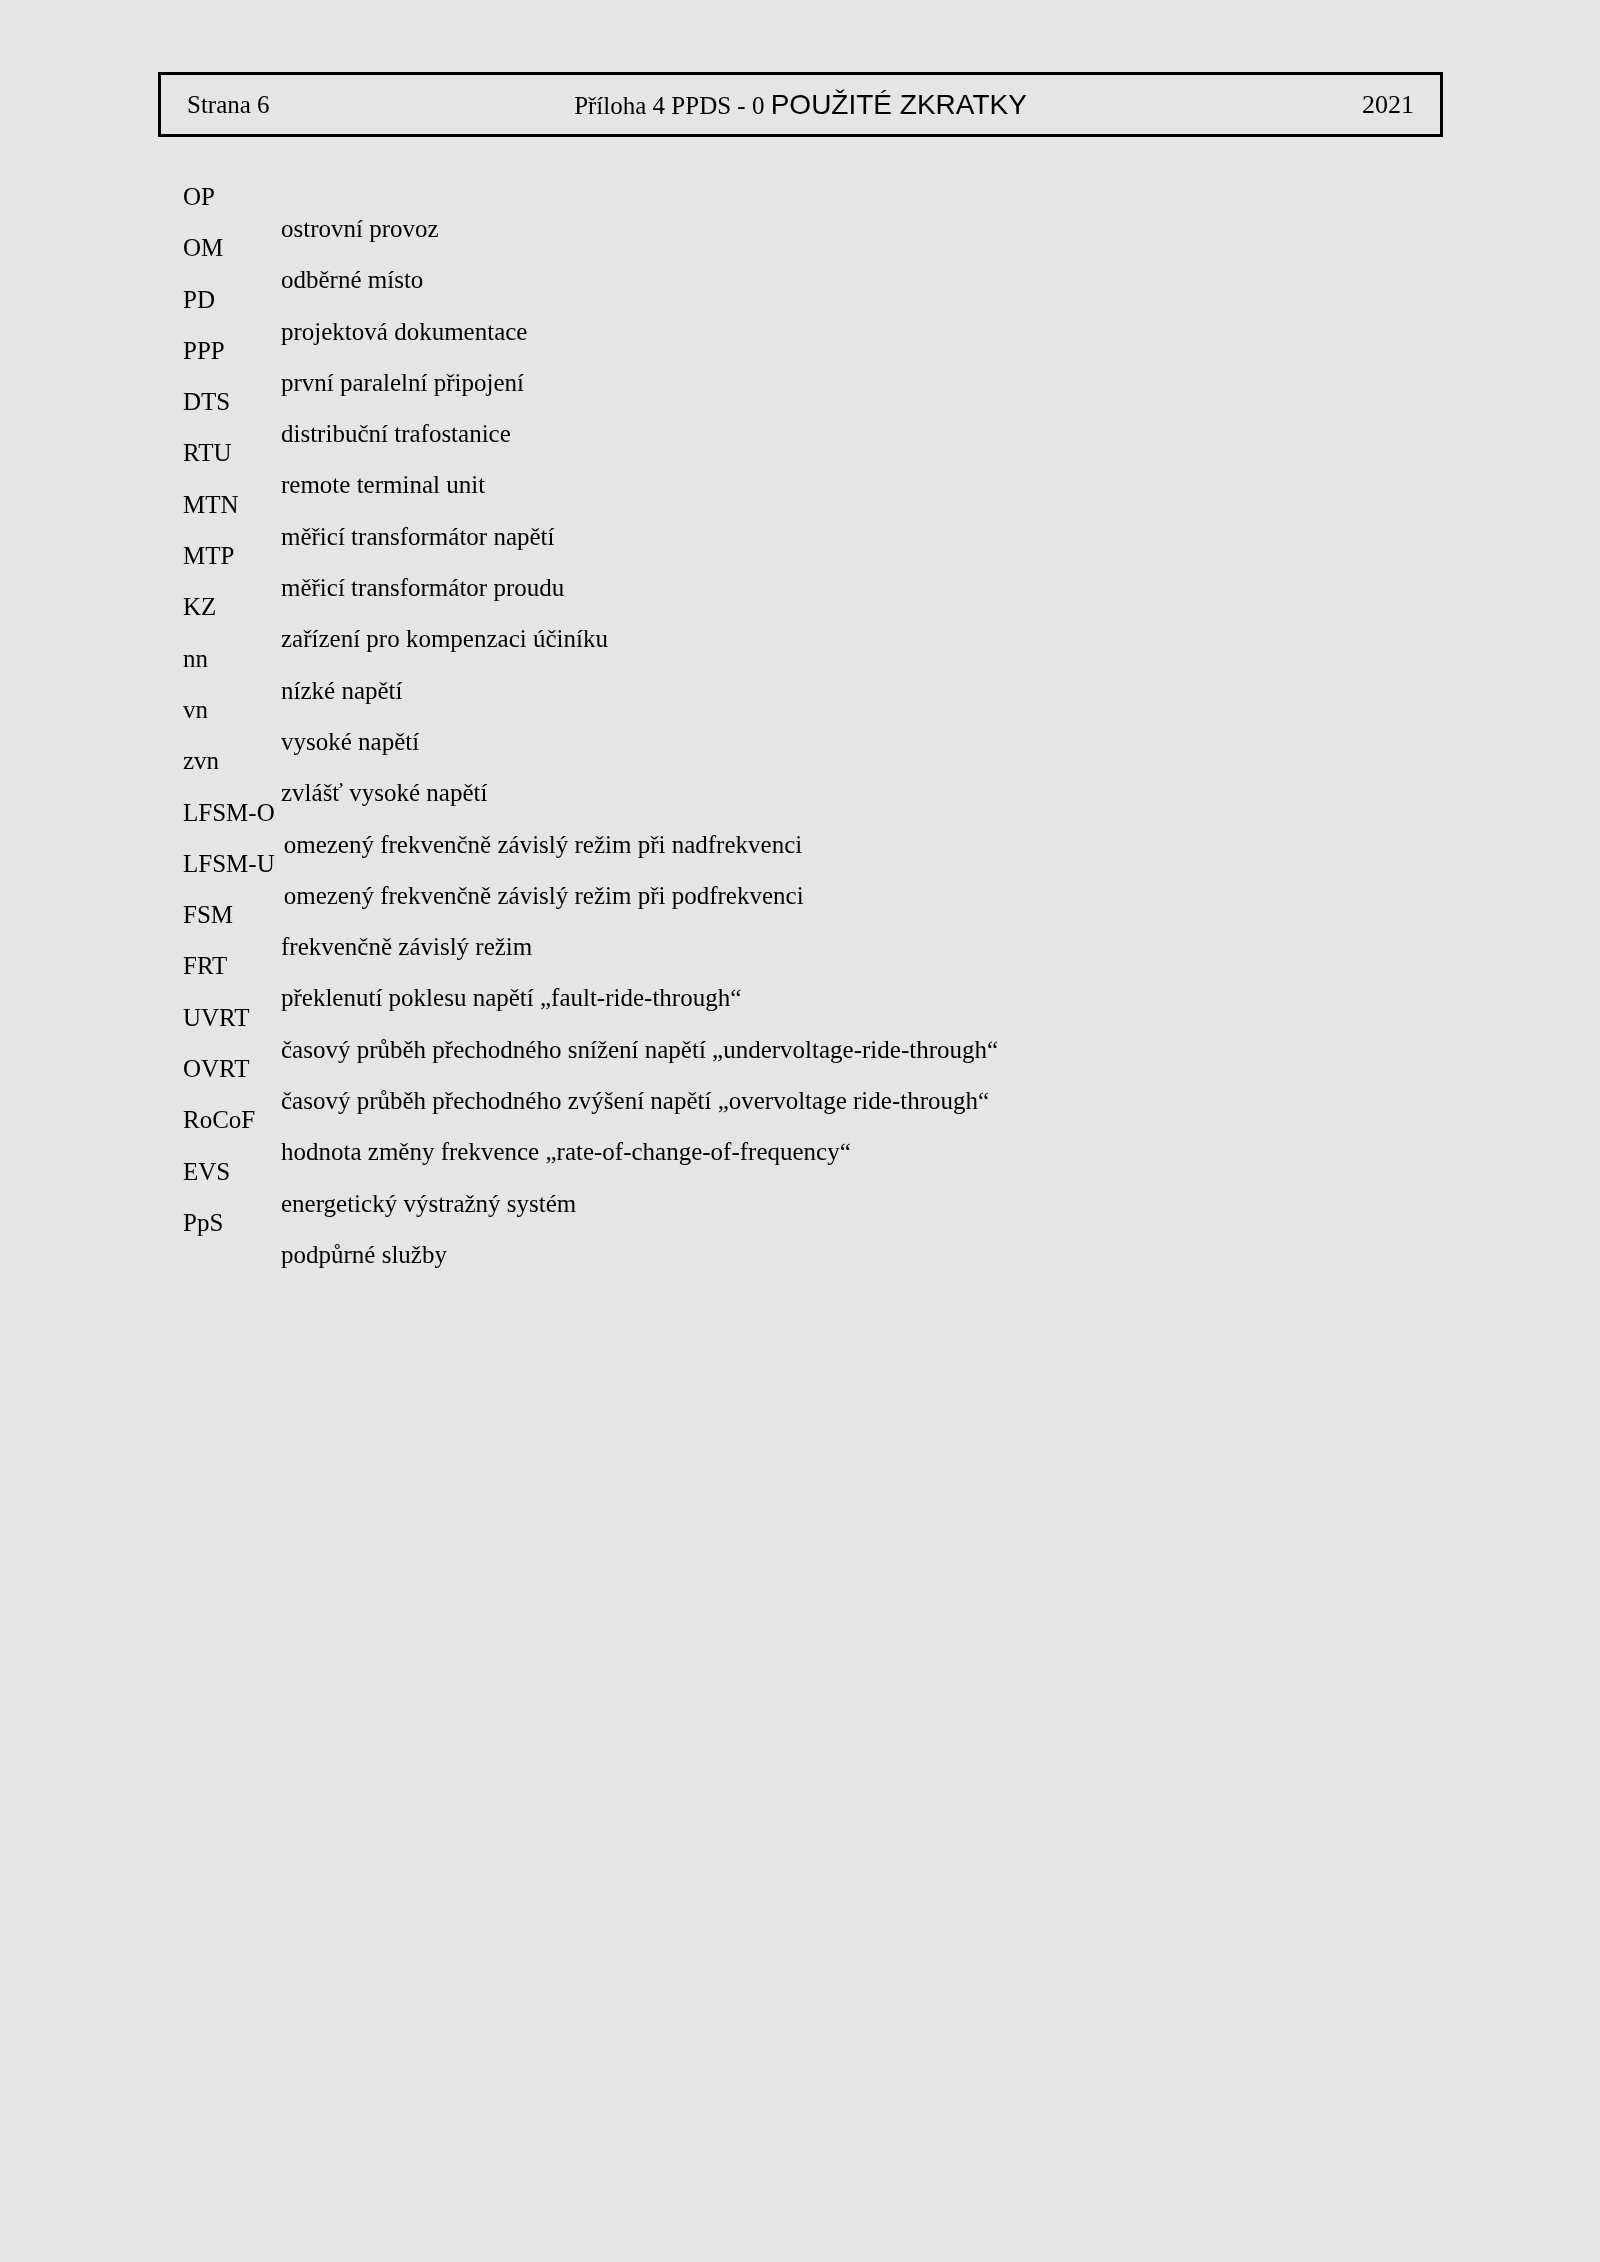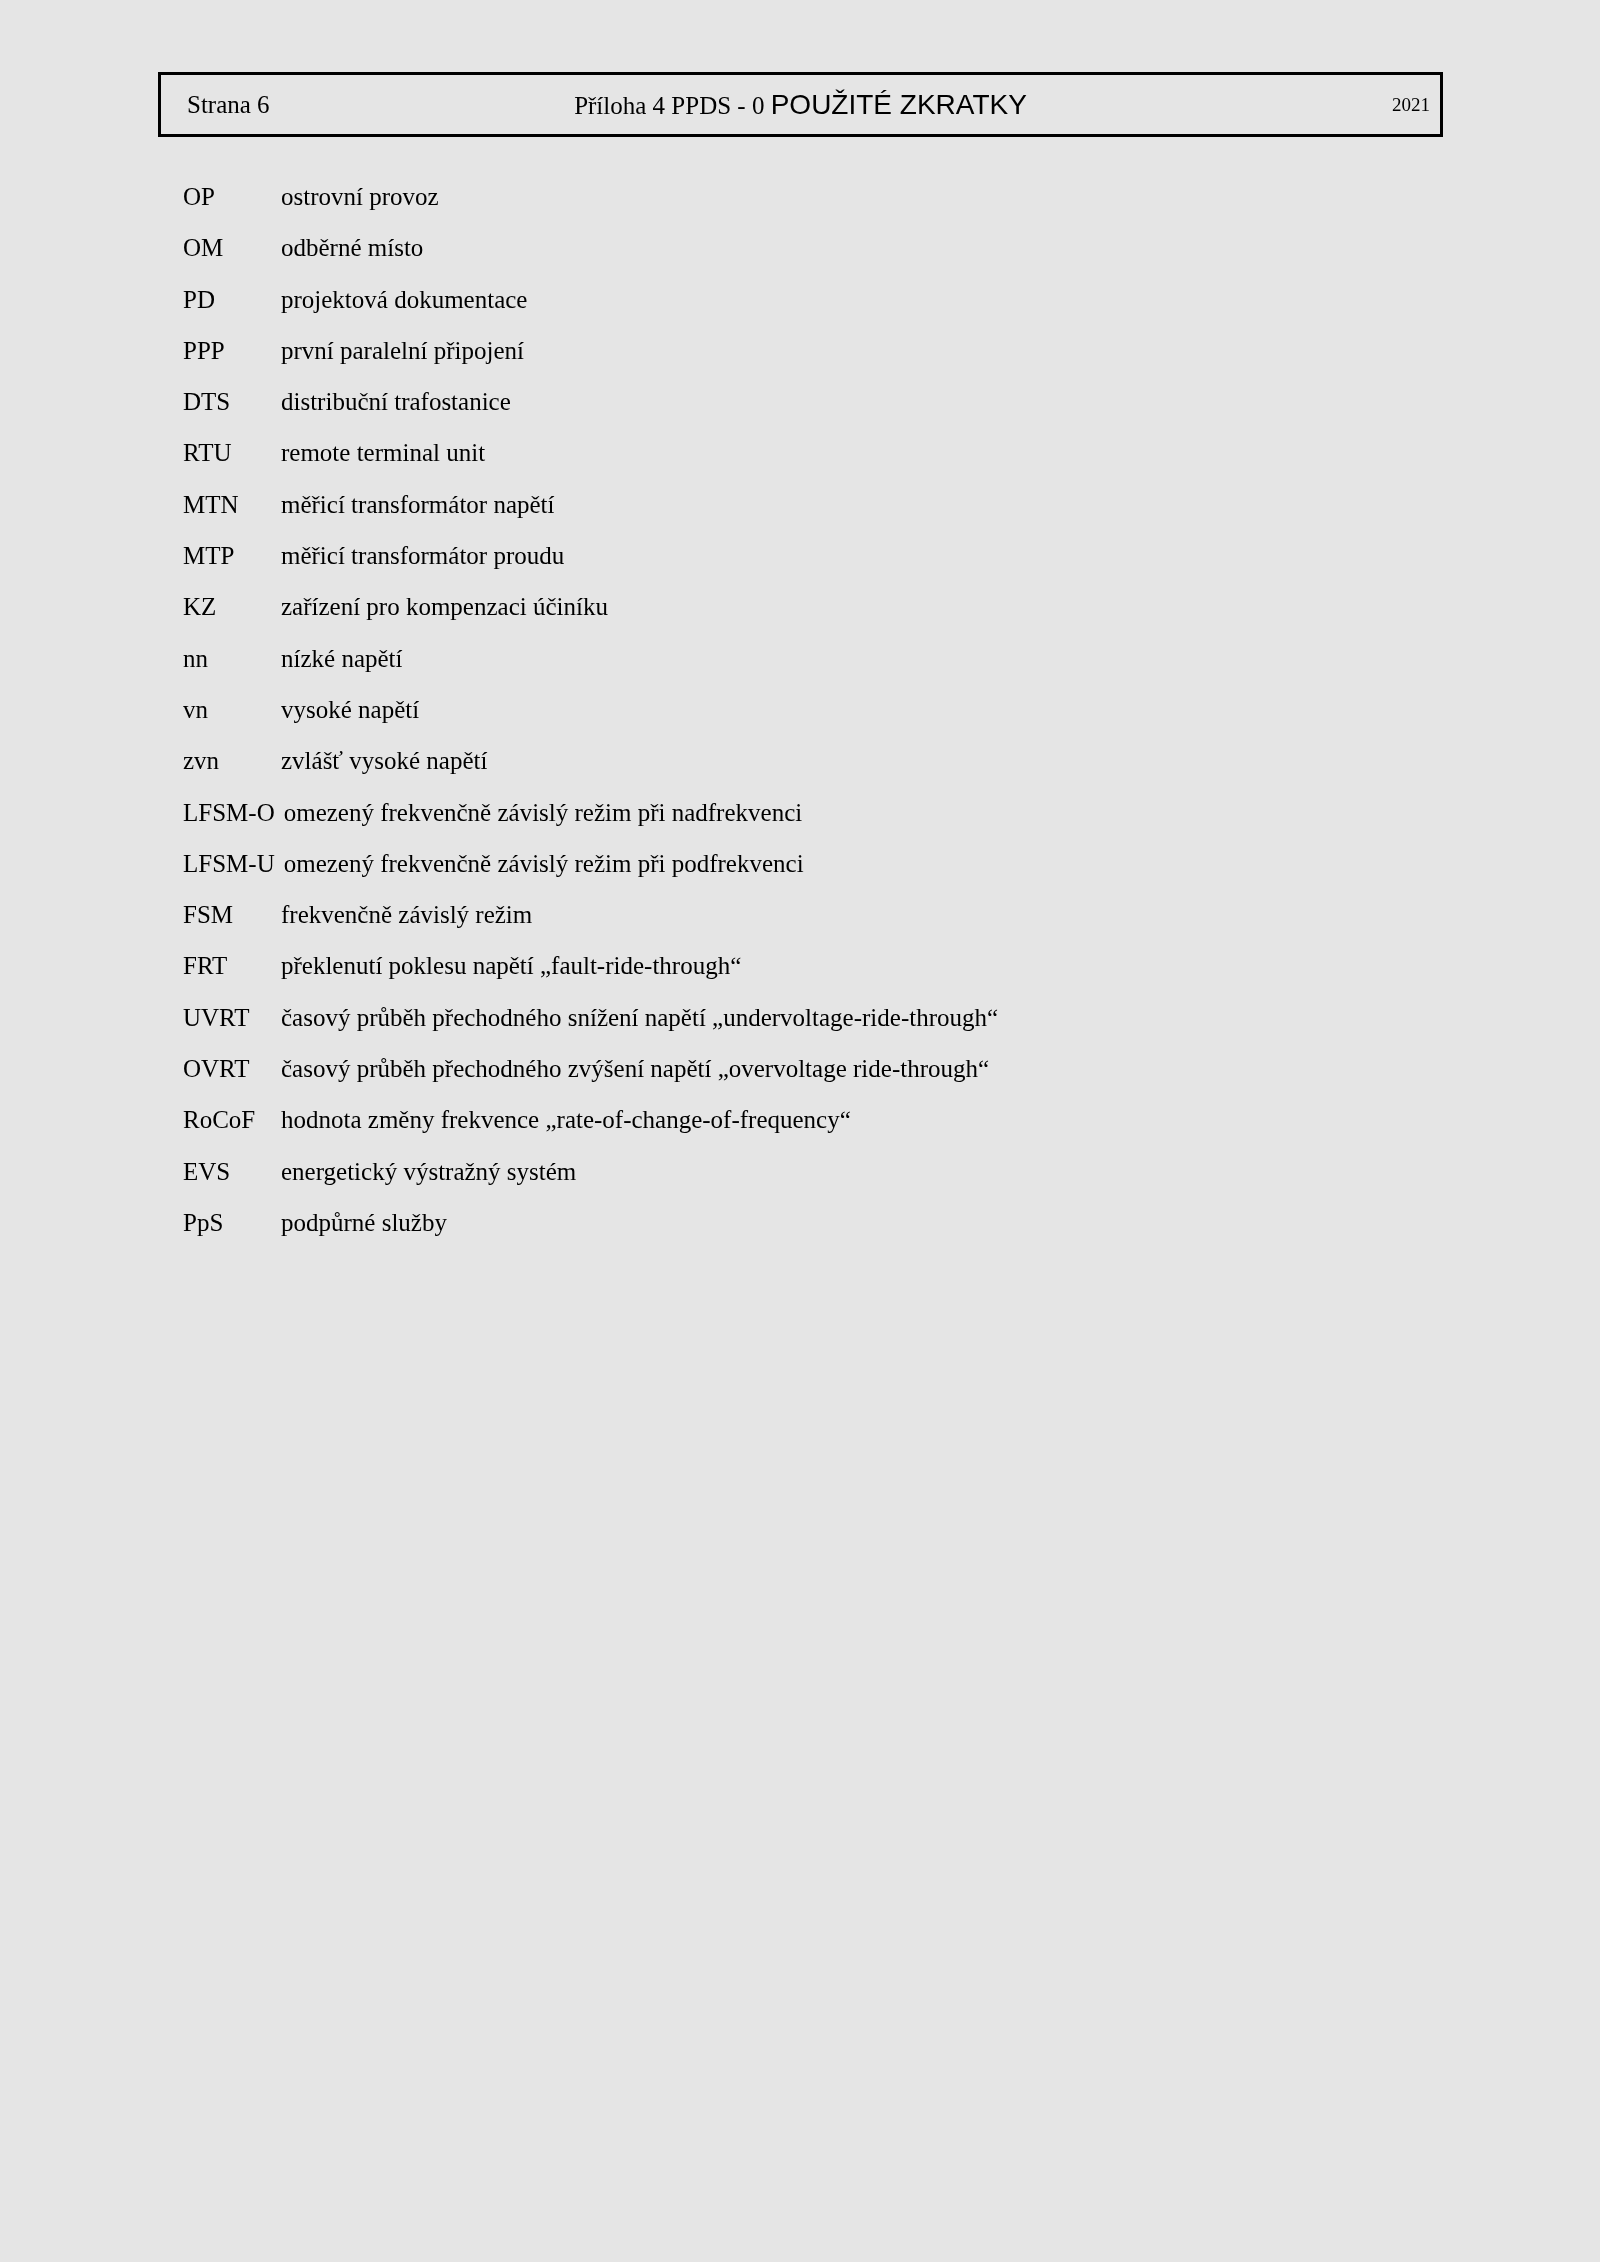--- a/index.html
+++ b/index.html
@@ -59,24 +59,24 @@
   .header-center .hc-serif {
     font-family: Liberation Serif, serif;
     margin-top: 40px;
   }
   .header-center .hc-sans {
     font-family: Liberation Sans, sans-serif;
     font-size: 28px;
   }
   .header-right {
     position: absolute;
-    right: 10px;
+    right: 26px;
     top: 50%;
     transform: translateY(-50%);
-    font-size: 19px;
+    font-size: 26px;
     white-space: nowrap;
   }
   
   .abbr-list {
     position: absolute;
     left: 183px;
     top: 182px;
     width: 1260px;
   }
   .abbr-row {
@@ -93,20 +93,21 @@
     font-family: "Liberation Serif", serif;
   }
   .abbr-term.wide {
     width: auto;
     padding-right: 9px;
   }
   .abbr-def {
     display: inline-block;
     vertical-align: top;
     font-family: "Liberation Serif", serif;
+    margin-top: 32px;
   }
 </style>
 </head>
 <body>
 
 <div class="page">
 
   <div class="header-box">
     <div class="header-inner">
       <div class="header-left">Strana 6</div>

